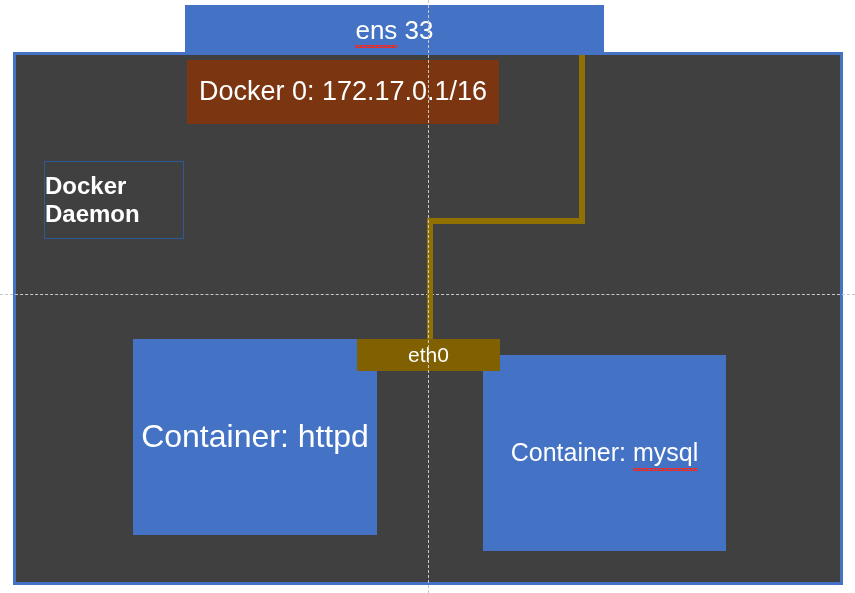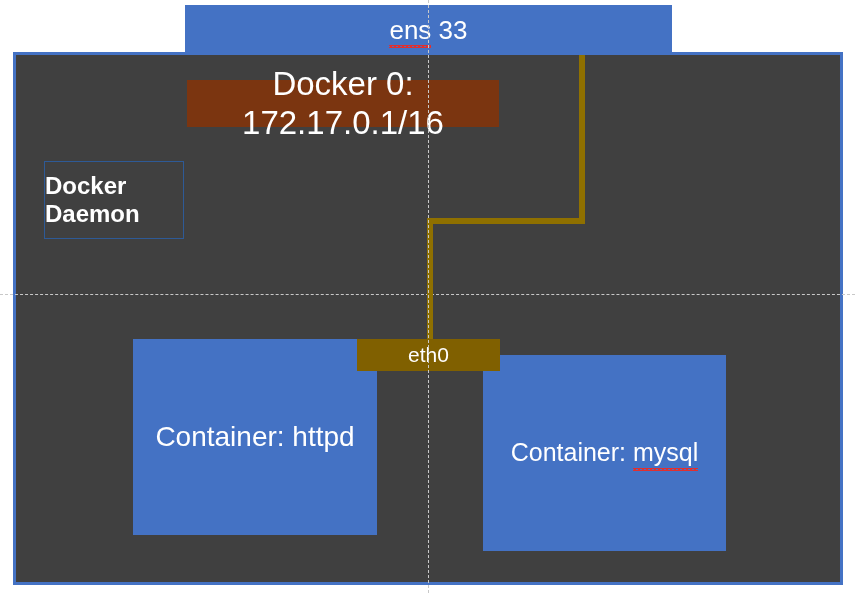--- a/index.html
+++ b/index.html
@@ -58,36 +58,35 @@
     justify-content: center;
     text-align: center;
     color: #ffffff;
     line-height: 1.18;
     white-space: pre-line;
   }
 
   .box-ens {
     left: 185px;
     top: 5px;
-    width: 487px;
+    width: 419px;
     height: 50px;
     background: #4472C4;
     font-size: 26px;
     z-index: 30;
   }
 
   .box-docker0 {
     left: 187px;
     top: 60px;
     width: 312px;
-    height: 47px;
+    height: 64px;
     background: #7B3510;
-    font-size: 33px;
+    font-size: 27px;
     z-index: 30;
-    margin-top: 20px;
   }
 
   .box-daemon {
     left: 44px;
     top: 161px;
     width: 140px;
     height: 78px;
     background: transparent;
     border: 1px solid #2E5A96;
     font-size: 24px;
@@ -96,21 +95,21 @@
     justify-content: flex-start;
     z-index: 20;
   }
 
   .box-container-left {
     left: 133px;
     top: 339px;
     width: 244px;
     height: 196px;
     background: #4472C4;
-    font-size: 28px;
+    font-size: 32px;
     z-index: 20;
   }
 
   .box-container-right {
     left: 483px;
     top: 339px;
     width: 243px;
     height: 196px;
     background: #4472C4;
     font-size: 25px;

